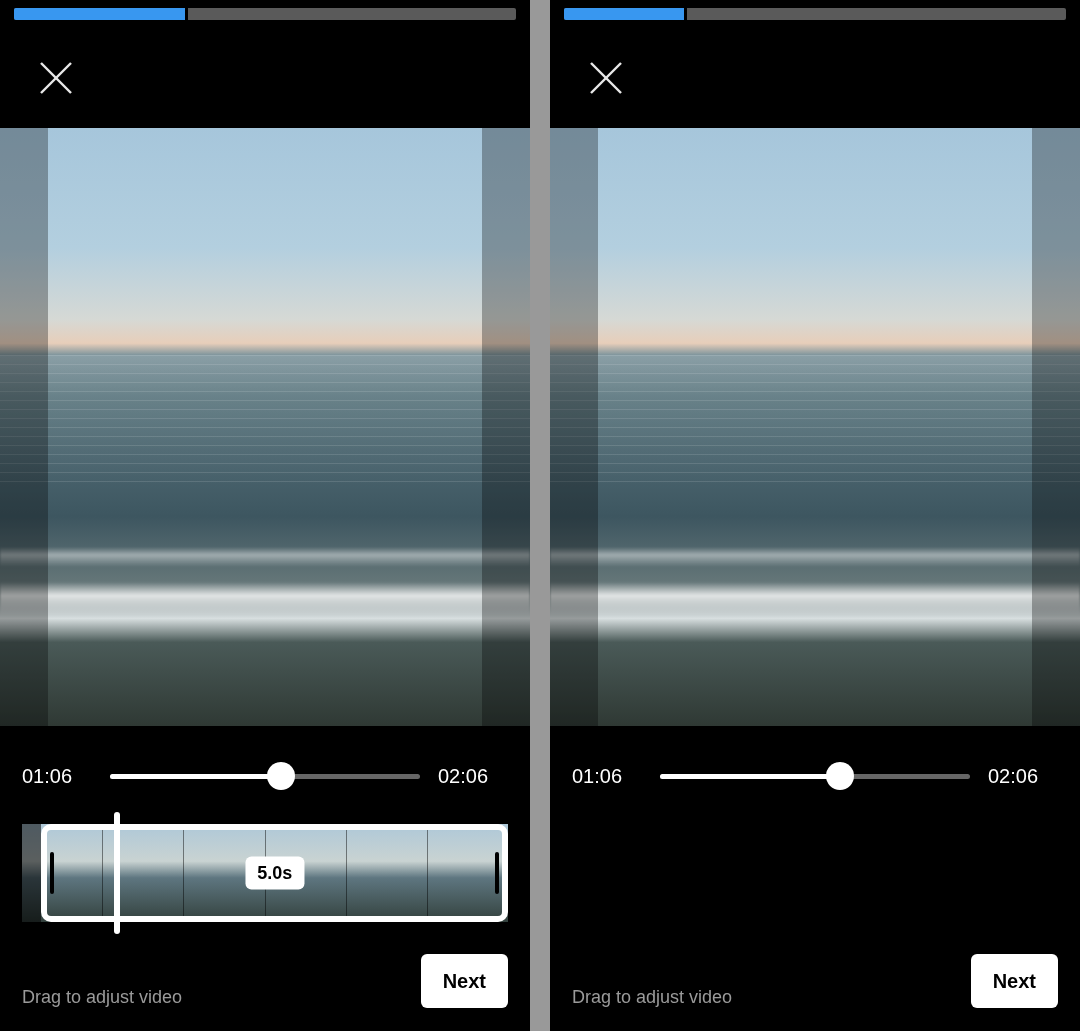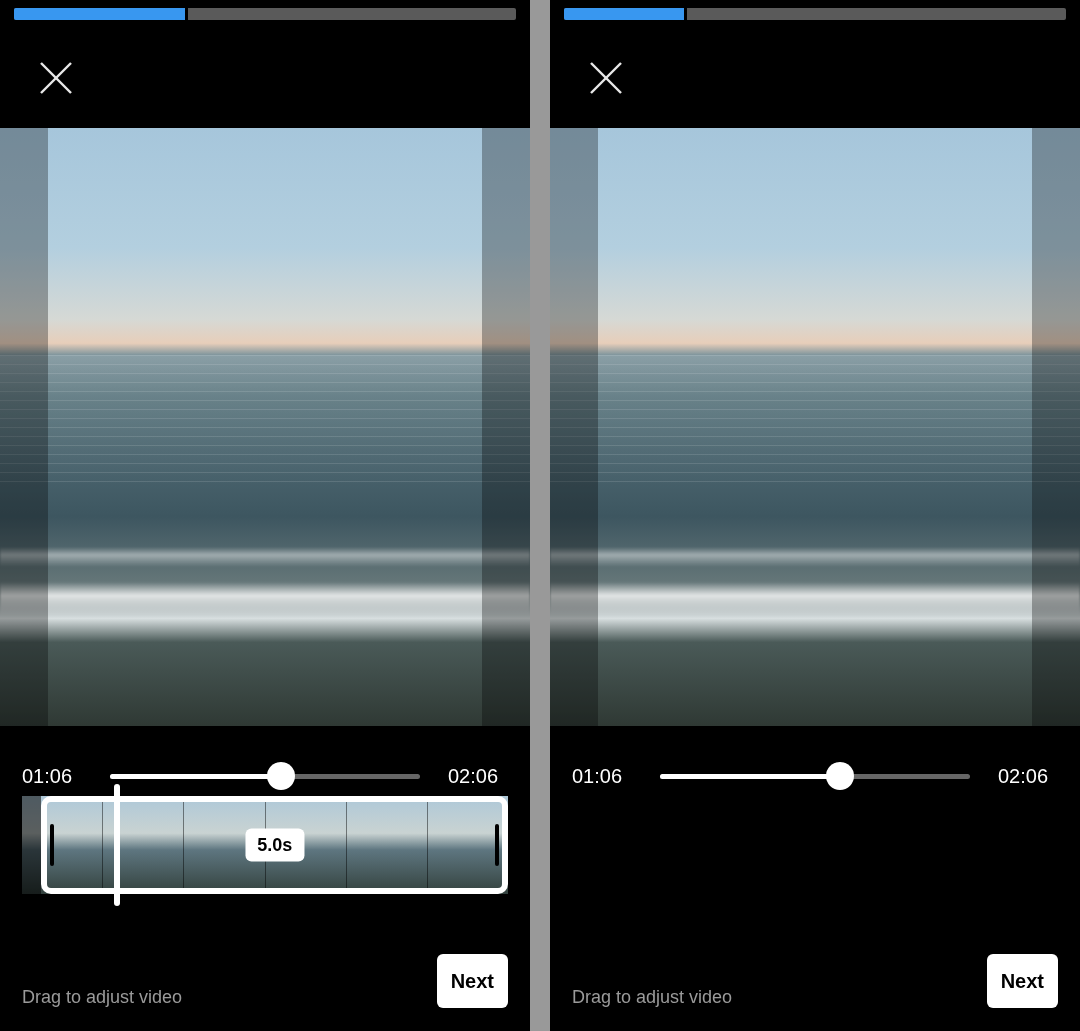--- a/index.html
+++ b/index.html
@@ -32,39 +32,39 @@
   }
   .breaker2{position:absolute;left:0;right:0;height:20px;top:70%;
     background:linear-gradient(180deg, rgba(255,255,255,0.0), rgba(255,255,255,0.45) 40%, rgba(255,255,255,0.0));
     filter:blur(1px);
   }
   .shade{position:absolute;top:0;bottom:0;width:48px;background:rgba(0,0,0,0.30);} 
   .shade.left{left:0;} .shade.right{right:0;}
   
   .scrubber-row{position:absolute;top:746px;left:0;right:0;height:60px;display:flex;align-items:center;padding:0 22px;color:#fff;font-size:20px;font-weight:500;}
   .scrubber-row .time{width:70px;}
-  .scrubber-row .time.right{text-align:center;}
+  .scrubber-row .time.right{text-align:left;}
   .scrubber-track{flex:1;height:5px;background:#666;margin:0 18px;position:relative;border-radius:3px;}
   .scrubber-done{position:absolute;left:0;top:0;bottom:0;background:#fff;border-radius:3px;}
   .scrubber-knob{position:absolute;width:28px;height:28px;border-radius:50%;background:#fff;top:50%;transform:translate(-50%,-50%);} 
   
-  .trim-row{position:absolute;top:796px;left:22px;right:22px;height:98px;}
+  .trim-row{position:absolute;top:824px;left:22px;right:22px;height:98px;}
   .trim-bg{position:absolute;inset:0;display:flex;}
   .trim-bg .frame{flex:1;height:100%;background:linear-gradient(to bottom,#aec8d8 0%, #c9d3d2 38%, #5e7680 55%, #33413d 100%);border-right:1px solid rgba(0,0,0,0.45);} 
   .trim-bg .frame:last-child{border-right:none;}
   .trim-dim{position:absolute;top:0;bottom:0;background:rgba(0,0,0,0.55);} 
   .trim-window{position:absolute;top:0;bottom:0;border:6px solid #fff;border-radius:10px;box-sizing:border-box;}
   .trim-window::before,.trim-window::after{content:"";position:absolute;top:50%;transform:translateY(-50%);width:4px;height:42px;background:#000;border-radius:2px;}
   .trim-window::before{left:3px;} .trim-window::after{right:3px;}
   .trim-playhead{position:absolute;top:-12px;bottom:-12px;width:6px;background:#fff;border-radius:3px;}
   .duration-chip{position:absolute;top:50%;left:50%;transform:translate(-50%,-50%);background:#fff;color:#000;font-weight:700;font-size:18px;padding:6px 12px;border-radius:6px;}
   
   .bottom-row{position:absolute;left:22px;right:22px;top:944px;height:64px;display:flex;align-items:flex-end;justify-content:space-between;}
   .hint{color:#9a9a9a;font-size:18px;}
-  .next-btn{background:#fff;color:#000;font-weight:700;border:none;border-radius:6px;height:54px;padding:0 14px;font-size:20px;}
+  .next-btn{background:#fff;color:#000;font-weight:700;border:none;border-radius:6px;height:54px;padding:0 22px;font-size:20px;}
 </style>
 </head>
 <body>
 
 <div class="stage">
 
   <div class="phone">
     <div class="top-progress">
       <div class="fill" style="width:34%"></div>
       <div class="notch"></div>

